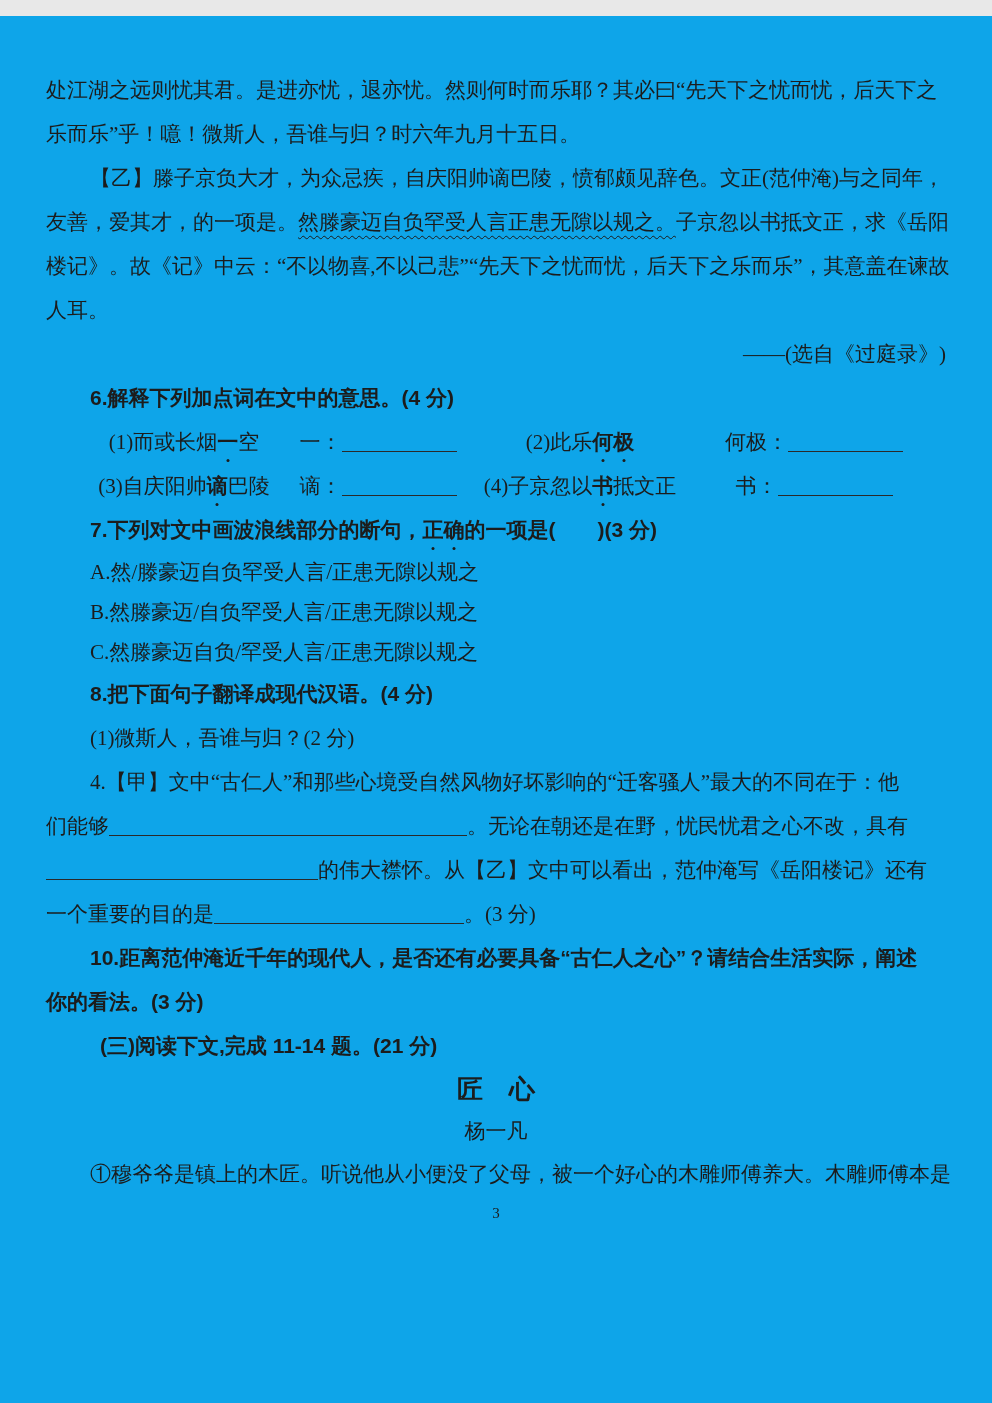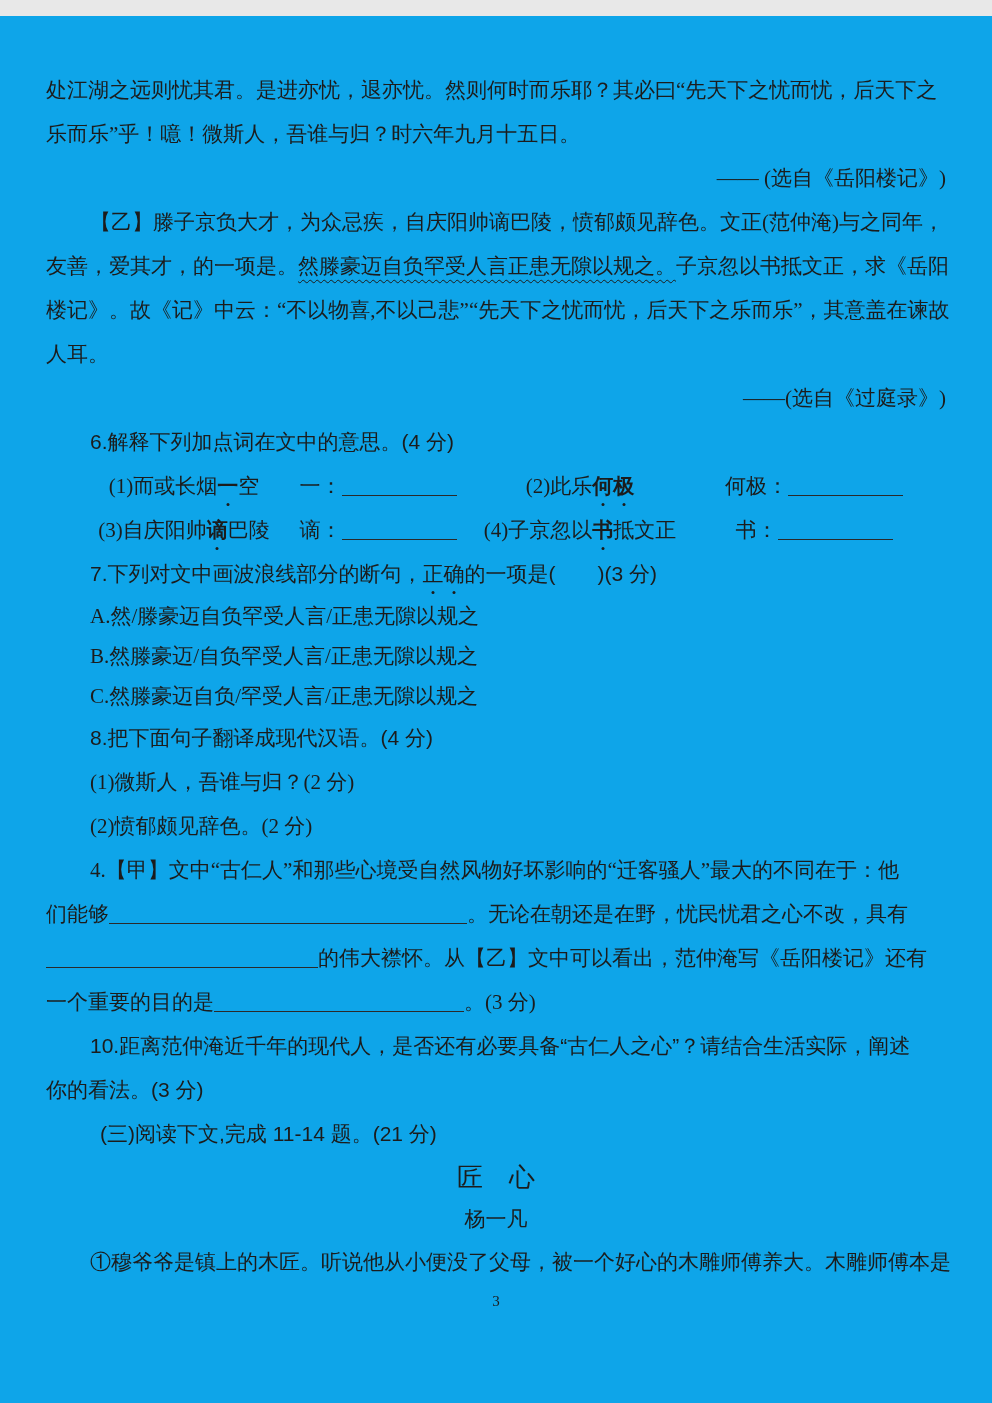--- a/index.html
+++ b/index.html
@@ -11,21 +11,21 @@
     color:#1c1c1c;
     font-family:"Liberation Serif", serif;
     font-size:21px;
     box-sizing:border-box;
     padding:52px 46px 0 46px;
     overflow:hidden;
   }
   .blk{height:44px;line-height:44px;white-space:nowrap;}
   .right{text-align:right;}
   .center{text-align:center;}
-  .bold{font-family:"Liberation Sans", sans-serif;font-weight:400;}
+  .bold{font-family:"Liberation Sans", sans-serif;font-weight:700;}
   .ind{padding-left:44px;}
   .ind15{padding-left:54px;}
   .seg-b{font-family:"Liberation Sans", sans-serif;font-weight:700;}
   .wavy{
     text-decoration:underline;
     text-decoration-style:wavy;
     text-decoration-thickness:1px;
     text-underline-offset:6px;
   }
   .dotc{position:relative;display:inline-block;}
@@ -46,21 +46,20 @@
   .row{display:grid;grid-template-columns:188px 200px 204px 1fr;padding-left:44px;}
   .row > div{white-space:nowrap;text-align:center;}
 </style>
 </head>
 <body>
 
 <div class="page" data-name="exam-page">
   <div id="content" data-name="exam-content">
       <div class="blk" data-name="passage-jia-line-1"><span data-name="text-run">处江湖之远则忧其君。是进亦忧，退亦忧。然则何时而乐耶？其必曰“先天下之忧而忧，后天下之</span></div>
       <div class="blk" data-name="passage-jia-line-2"><span data-name="text-run">乐而乐”乎！噫！微斯人，吾谁与归？时六年九月十五日。</span></div>
-      <div class="blk right" data-name="attribution-yueyanglouji"><span data-name="text-run">—— (选自《岳阳楼记》)</span></div>
       <div class="blk ind" data-name="passage-yi-line-1"><span data-name="text-run">【乙】滕子京负大才，为众忌疾，自庆阳帅谪巴陵，愤郁颇见辞色。文正(范仲淹)与之同年，</span></div>
       <div class="blk" data-name="passage-yi-line-2"><span data-name="text-run">友善，爱其才，的一项是。</span><span class="wavy" data-name="wavy-underlined-text">然滕豪迈自负罕受人言正患无隙以规之。</span><span data-name="text-run">子京忽以书抵文正，求《岳阳</span></div>
       <div class="blk" data-name="passage-yi-line-3"><span data-name="text-run">楼记》。故《记》中云：“不以物喜,不以己悲”“先天下之忧而忧，后天下之乐而乐”，其意盖在谏故</span></div>
       <div class="blk" data-name="passage-yi-line-4"><span data-name="text-run">人耳。</span></div>
       <div class="blk right" data-name="attribution-guotinglu"><span data-name="text-run">——(选自《过庭录》)</span></div>
       <div class="blk bold ind" data-name="question-6-heading"><span data-name="text-run">6.解释下列加点词在文中的意思。(4 分)</span></div>
       <div class="blk row" data-name="question-6-row-1">
         <div data-name="q6-cell"><span data-name="text-run">(1)而或长烟</span><span class="dotc seg-b" data-name="emphasized-char">一</span><span data-name="text-run">空</span></div>
         <div data-name="q6-cell"><span data-name="text-run">一：</span><span class="blank" data-name="answer-blank" style="width: 115px;"></span></div>
         <div data-name="q6-cell"><span data-name="text-run">(2)此乐</span><span class="dotc seg-b" data-name="emphasized-char">何</span><span class="dotc seg-b" data-name="emphasized-char">极</span></div>
@@ -71,21 +70,20 @@
         <div data-name="q6-cell"><span data-name="text-run">谪：</span><span class="blank" data-name="answer-blank" style="width: 115px;"></span></div>
         <div data-name="q6-cell"><span data-name="text-run">(4)子京忽以</span><span class="dotc seg-b" data-name="emphasized-char">书</span><span data-name="text-run">抵文正</span></div>
         <div data-name="q6-cell"><span data-name="text-run">书：</span><span class="blank" data-name="answer-blank" style="width: 115px;"></span></div>
       </div>
       <div class="blk bold ind" data-name="question-7-heading"><span data-name="text-run">7.下列对文中画波浪线部分的断句，</span><span class="dotc" data-name="emphasized-char">正</span><span class="dotc" data-name="emphasized-char">确</span><span data-name="text-run">的一项是(　　)(3 分)</span></div>
       <div class="blk ind" data-name="q7-option-a"><span data-name="text-run">A.然/滕豪迈自负罕受人言/正患无隙以规之</span></div>
       <div class="blk ind" data-name="q7-option-b"><span data-name="text-run">B.然滕豪迈/自负罕受人言/正患无隙以规之</span></div>
       <div class="blk ind" data-name="q7-option-c"><span data-name="text-run">C.然滕豪迈自负/罕受人言/正患无隙以规之</span></div>
       <div class="blk bold ind" data-name="question-8-heading"><span data-name="text-run">8.把下面句子翻译成现代汉语。(4 分)</span></div>
       <div class="blk ind" data-name="question-8-item-1"><span data-name="text-run">(1)微斯人，吾谁与归？(2 分)</span></div>
-      <div class="blk ind" data-name="question-8-item-2"><span data-name="text-run">(2)愤郁颇见辞色。(2 分)</span></div>
       <div class="blk ind" data-name="question-9-line-1"><span data-name="text-run">4.【甲】文中“古仁人”和那些心境受自然风物好坏影响的“迁客骚人”最大的不同在于：他</span></div>
       <div class="blk" data-name="question-9-line-2"><span data-name="text-run">们能够</span><span class="blank" data-name="answer-blank" style="width: 358px;"></span><span data-name="text-run">。无论在朝还是在野，忧民忧君之心不改，具有</span></div>
       <div class="blk" data-name="question-9-line-3"><span class="blank" data-name="answer-blank" style="width: 272px;"></span><span data-name="text-run">的伟大襟怀。从【乙】文中可以看出，范仲淹写《岳阳楼记》还有</span></div>
       <div class="blk" data-name="question-9-line-4"><span data-name="text-run">一个重要的目的是</span><span class="blank" data-name="answer-blank" style="width: 250px;"></span><span data-name="text-run">。(3 分)</span></div>
       <div class="blk bold ind" data-name="question-10-line-1"><span data-name="text-run">10.距离范仲淹近千年的现代人，是否还有必要具备“古仁人之心”？请结合生活实际，阐述</span></div>
       <div class="blk bold" data-name="question-10-line-2"><span data-name="text-run">你的看法。(3 分)</span></div>
       <div class="blk bold ind15" data-name="section-3-heading"><span data-name="text-run">(三)阅读下文,完成 11-14 题。(21 分)</span></div>
       <div class="blk bold center" data-name="essay-title"><span data-name="text-run">匠　心</span></div>
       <div class="blk center" data-name="essay-author"><span data-name="text-run">杨一凡</span></div>
       <div class="blk ind" data-name="essay-paragraph-1"><span data-name="text-run">①穆爷爷是镇上的木匠。听说他从小便没了父母，被一个好心的木雕师傅养大。木雕师傅本是</span></div>

